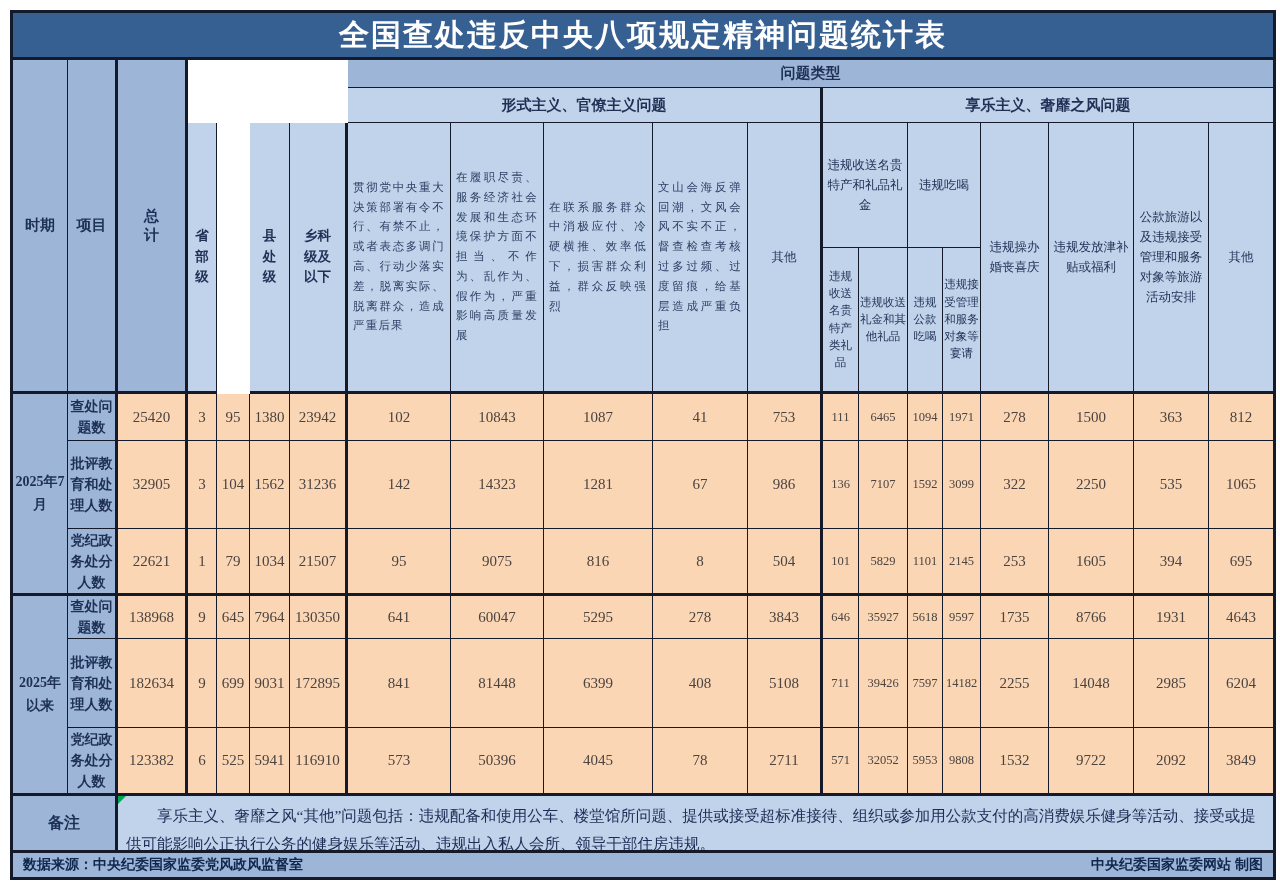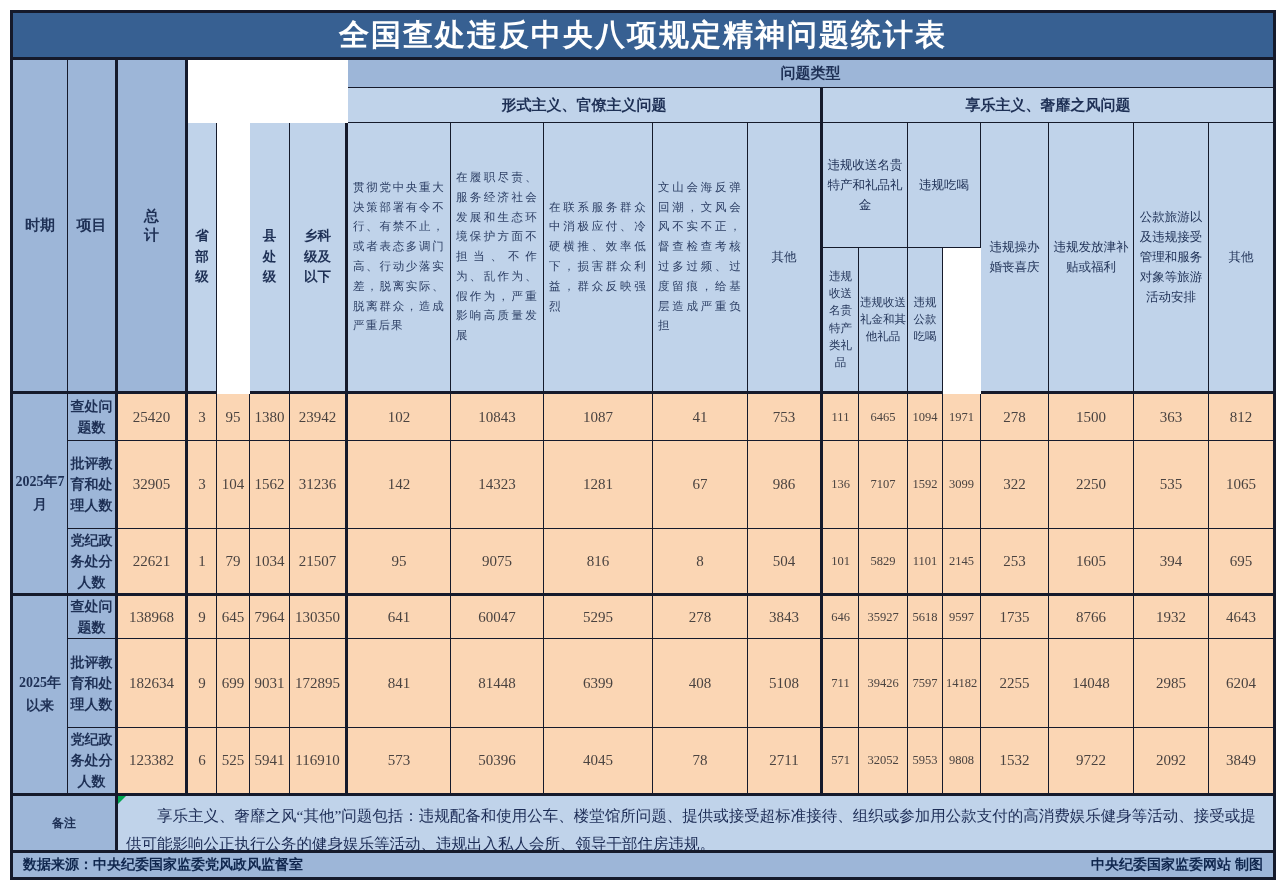--- a/index.html
+++ b/index.html
@@ -78,26 +78,27 @@
     <div class="cell light desc bB" style="grid-area:4/11/6/12">
       <span class="dtext">文山会海反弹回潮，文风会风不实不正，督查检查考核过多过频、过度留痕，给基层造成严重负担</span>
     </div>
     <div class="cell light sub2 bR bB" style="grid-area:4/12/6/13">其他</div>
 
     <div class="cell light sub2" style="grid-area:4/13/5/15">违规收送名贵特产和礼品礼金</div>
     <div class="cell light sub2" style="grid-area:4/15/5/17">违规吃喝</div>
     <div class="cell light sub bB" style="grid-area:5/13/6/14">违规收送名贵特产类礼品</div>
     <div class="cell light sub bB" style="grid-area:5/14/6/15">违规收送礼金和其他礼品</div>
     <div class="cell light sub bB" style="grid-area:5/15/6/16">违规公款吃喝</div>
+    <div class="cell light sub bB" style="grid-area:5/16/6/17">违规接受管理和服务对象等宴请</div>
     <div class="cell light sub2 bB" style="grid-area:4/17/6/18">违规操办婚丧喜庆</div>
     <div class="cell light sub2 bB" style="grid-area:4/18/6/19">违规发放津补贴或福利</div>
     <div class="cell light sub2 bB" style="grid-area:4/19/6/20">公款旅游以及违规接受管理和服务对象等旅游活动安排</div>
     <div class="cell light sub2 bB noR" style="grid-area:4/20/6/21">其他</div>
 
-    <div class="cell med hdr bR bB" style="grid-area:12/1/13/3;font-size:12px">备注</div>
+    <div class="cell med hdr bR bB" style="grid-area:12/1/13/3;font-size:16px">备注</div>
     <div class="cell light noteCell noR bB" style="grid-area:12/3/13/21">
       <span class="marker"></span>
       <p>享乐主义、奢靡之风“其他”问题包括：违规配备和使用公车、楼堂馆所问题、提供或接受超标准接待、组织或参加用公款支付的高消费娱乐健身等活动、接受或提供可能影响公正执行公务的健身娱乐等活动、违规出入私人会所、领导干部住房违规。</p>
     </div>
 
     <div class="cell med fbar noR noB" style="grid-area:13/1/14/21">
       <span>数据来源：中央纪委国家监委党风政风监督室</span>
       <span>中央纪委国家监委网站 制图</span>
     </div>
   <div class="cell med period bB" style="grid-area: 6 / 1 / 9 / 2;">2025年7月</div>
@@ -169,21 +170,21 @@
       <div class="cell peach num" style="grid-area: 9 / 9 / 10 / 10;">60047</div>
       <div class="cell peach num" style="grid-area: 9 / 10 / 10 / 11;">5295</div>
       <div class="cell peach num" style="grid-area: 9 / 11 / 10 / 12;">278</div>
       <div class="cell peach num bR" style="grid-area: 9 / 12 / 10 / 13;">3843</div>
       <div class="cell peach num numS" style="grid-area: 9 / 13 / 10 / 14;">646</div>
       <div class="cell peach num numS" style="grid-area: 9 / 14 / 10 / 15;">35927</div>
       <div class="cell peach num numS" style="grid-area: 9 / 15 / 10 / 16;">5618</div>
       <div class="cell peach num numS" style="grid-area: 9 / 16 / 10 / 17;">9597</div>
       <div class="cell peach num" style="grid-area: 9 / 17 / 10 / 18;">1735</div>
       <div class="cell peach num" style="grid-area: 9 / 18 / 10 / 19;">8766</div>
-      <div class="cell peach num" style="grid-area: 9 / 19 / 10 / 20;">1932</div>
+      <div class="cell peach num" style="grid-area: 9 / 19 / 10 / 20;">1931</div>
       <div class="cell peach num noR" style="grid-area: 9 / 20 / 10 / 21;">4643</div>
       <div class="cell med rowlabel bR" style="grid-area: 10 / 2 / 11 / 3;">批评教育和处理人数</div>
       <div class="cell peach num bR" style="grid-area: 10 / 3 / 11 / 4;">182634</div>
       <div class="cell peach num" style="grid-area: 10 / 4 / 11 / 5;">9</div>
       <div class="cell peach num" style="grid-area: 10 / 5 / 11 / 6;">699</div>
       <div class="cell peach num" style="grid-area: 10 / 6 / 11 / 7;">9031</div>
       <div class="cell peach num bR" style="grid-area: 10 / 7 / 11 / 8;">172895</div>
       <div class="cell peach num" style="grid-area: 10 / 8 / 11 / 9;">841</div>
       <div class="cell peach num" style="grid-area: 10 / 9 / 11 / 10;">81448</div>
       <div class="cell peach num" style="grid-area: 10 / 10 / 11 / 11;">6399</div>

